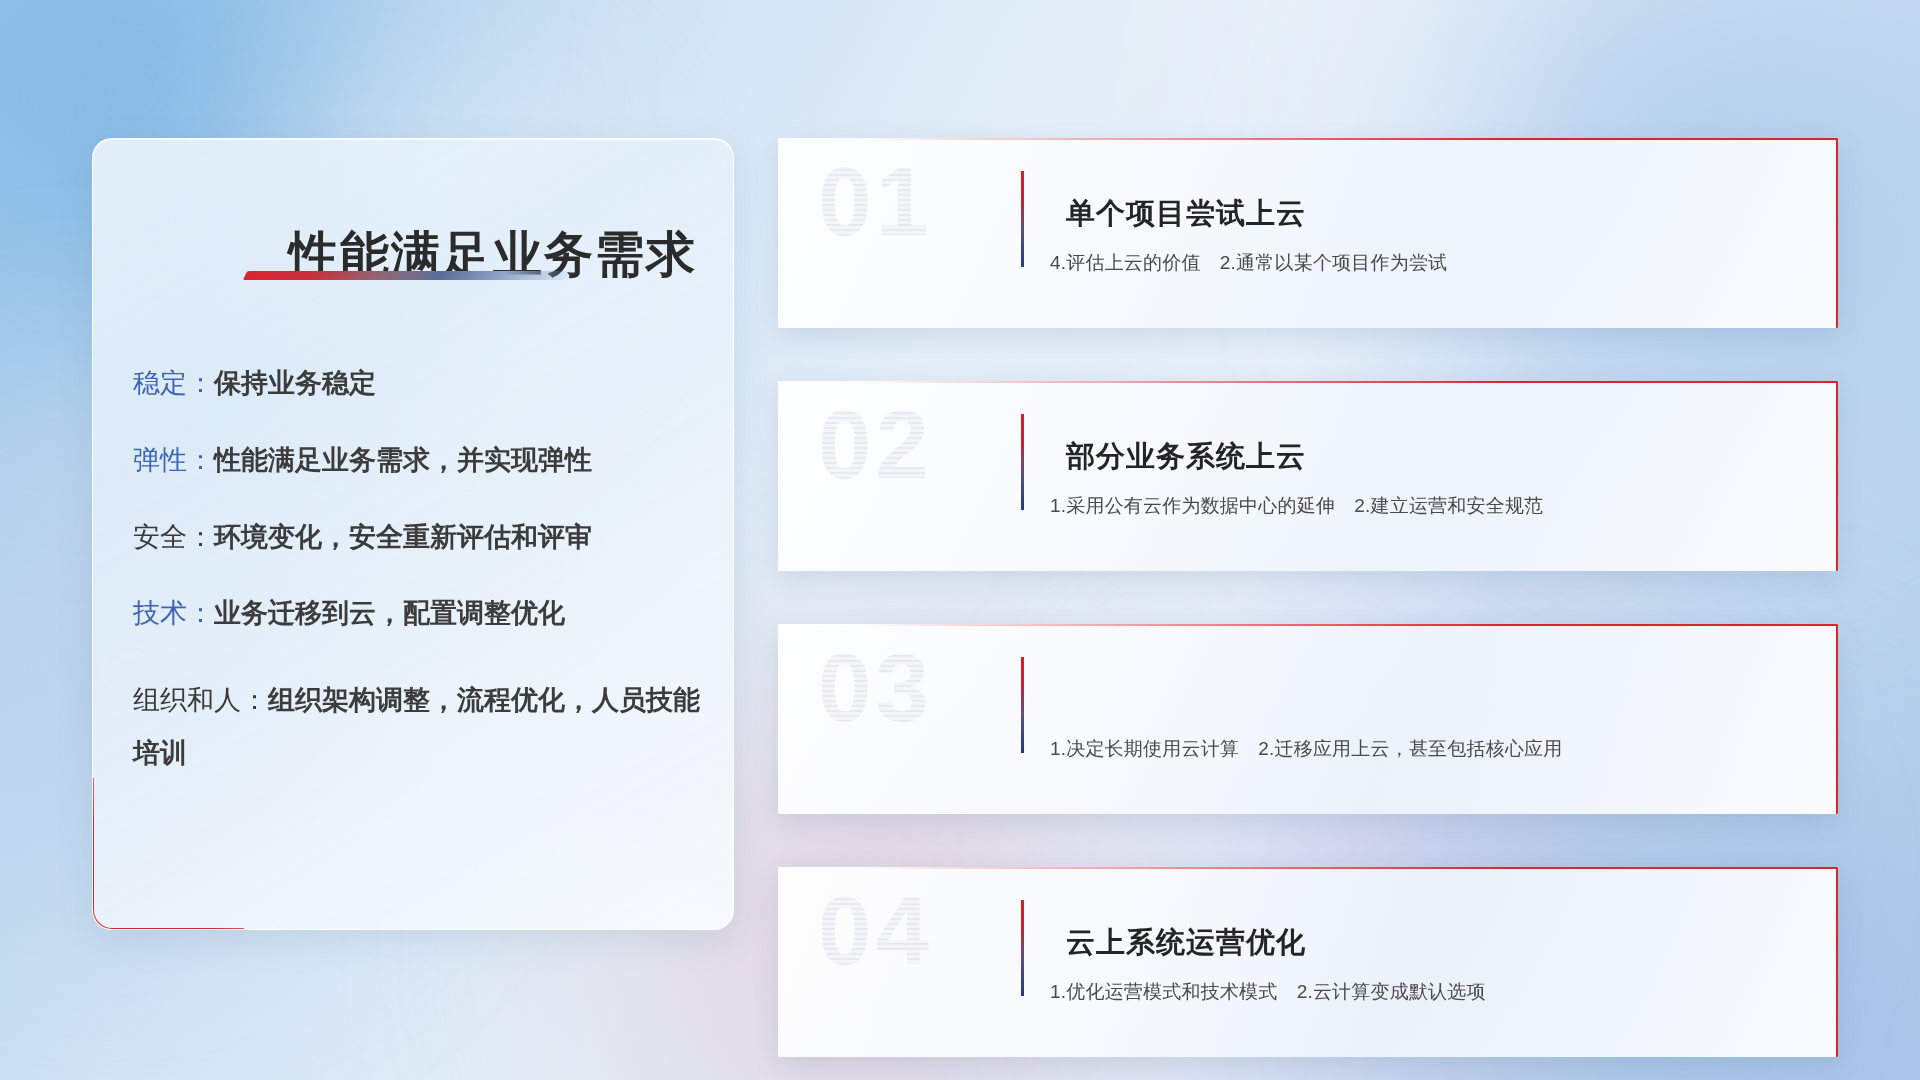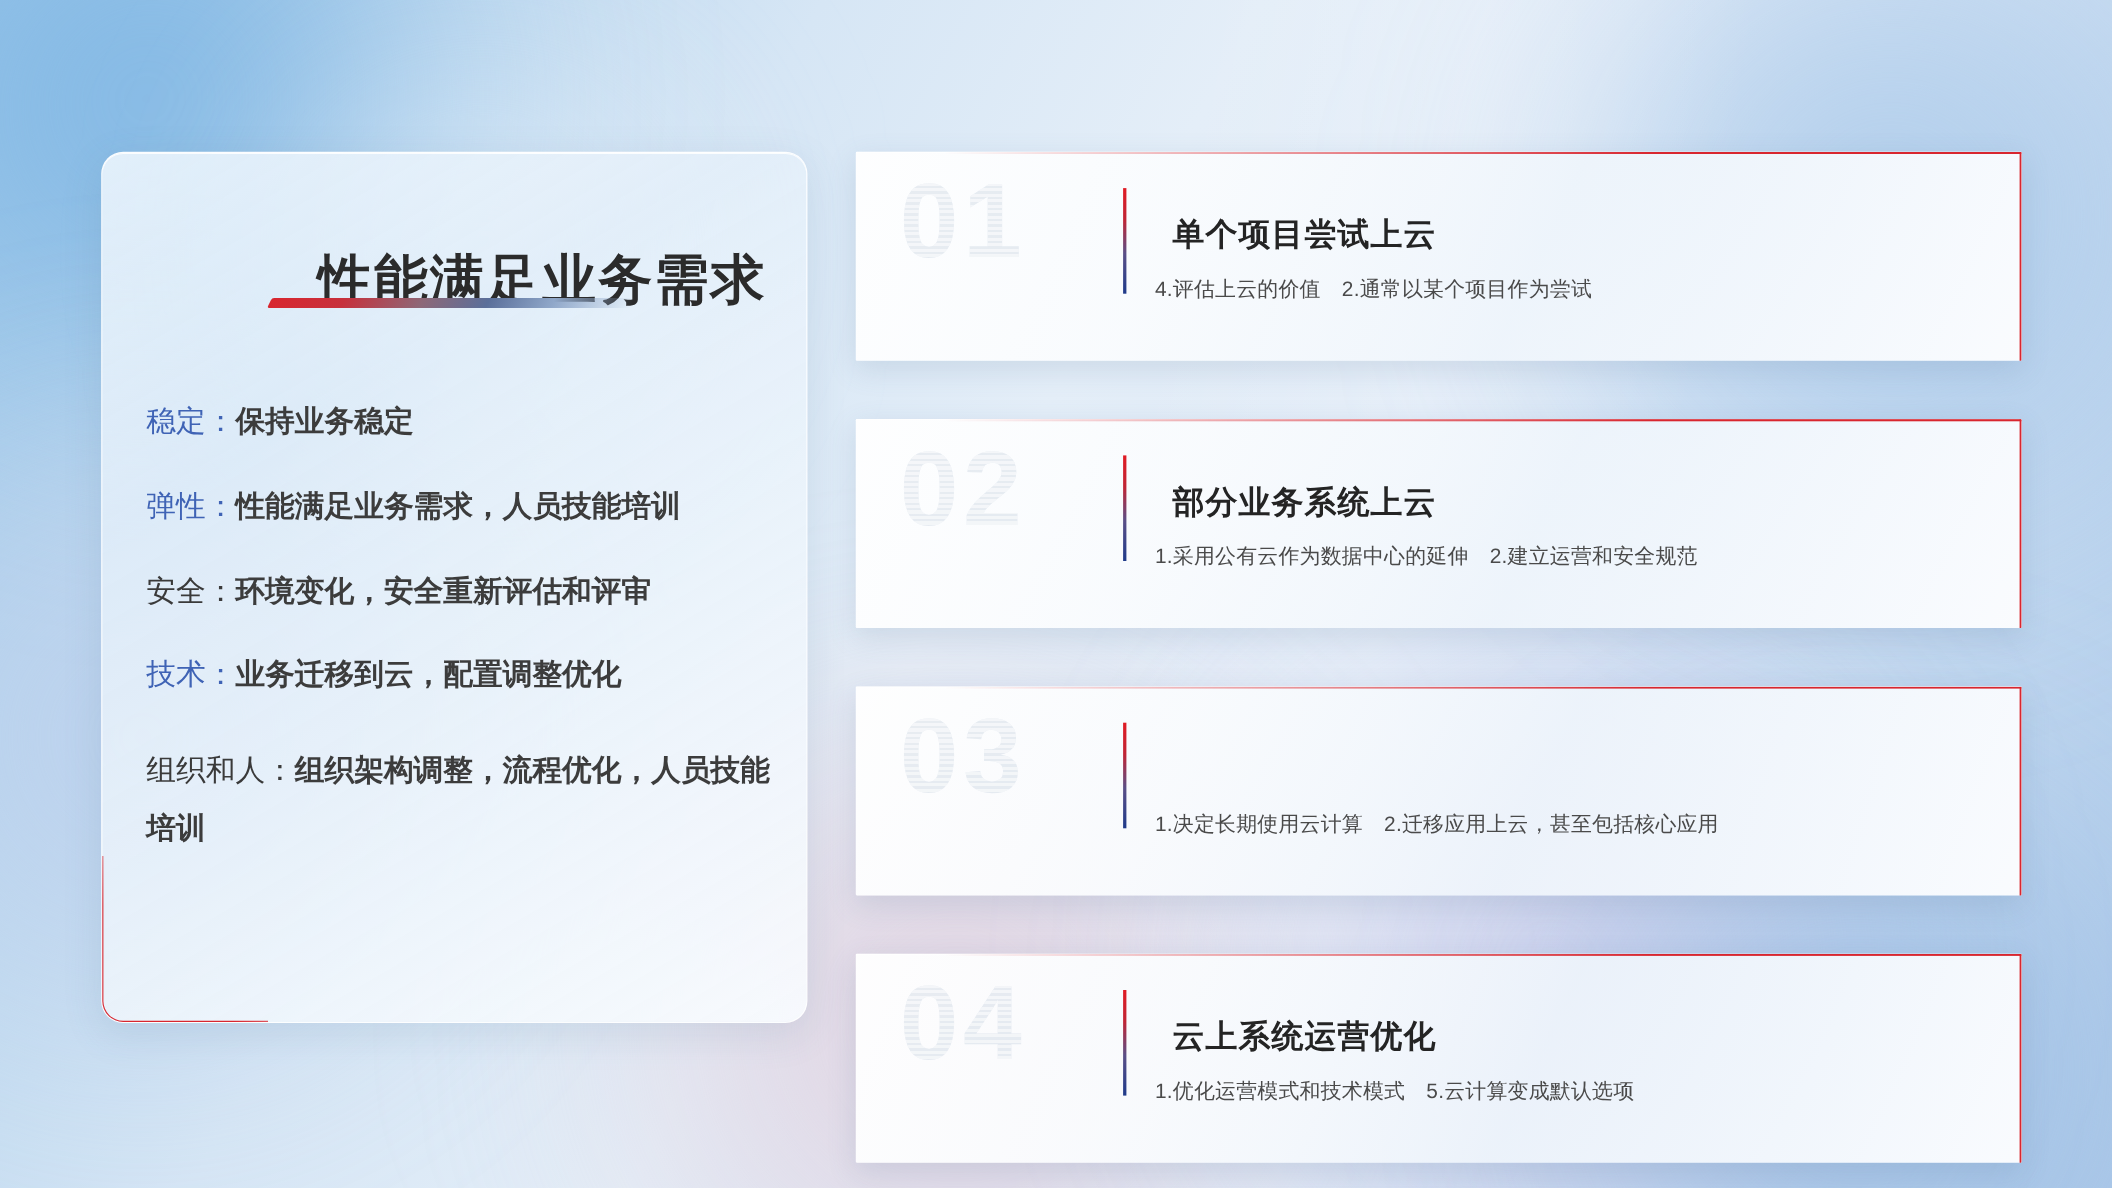--- a/index.html
+++ b/index.html
@@ -184,21 +184,21 @@
 
   <section class="left-card">
     <h1 class="panel-title">性能满足业务需求</h1>
     <div class="title-rule"></div>
 
     <div class="factor-list">
       <p class="factor">
         <span class="k blue">稳定：</span><span class="v">保持业务稳定</span>
       </p>
       <p class="factor">
-        <span class="k blue">弹性：</span><span class="v">性能满足业务需求，人员技能培训</span>
+        <span class="k blue">弹性：</span><span class="v">性能满足业务需求，并实现弹性</span>
       </p>
       <p class="factor">
         <span class="k dark">安全：</span><span class="v">环境变化，安全重新评估和评审</span>
       </p>
       <p class="factor">
         <span class="k blue">技术：</span><span class="v">业务迁移到云，配置调整优化</span>
       </p>
       <p class="factor wrap">
         <span class="k dark">组织和人：</span><span class="v">组织架构调整，流程优化，人员技能培训</span>
       </p>
@@ -228,17 +228,17 @@
       <span class="step-num">03</span>
       <span class="step-bar"></span>
       <p class="step-sub">1.决定长期使用云计算　2.迁移应用上云，甚至包括核心应用</p>
     </article>
 
     <article class="step">
       <span class="step-num-base">04</span>
       <span class="step-num">04</span>
       <span class="step-bar"></span>
       <h2 class="step-title">云上系统运营优化</h2>
-      <p class="step-sub">1.优化运营模式和技术模式　5.云计算变成默认选项</p>
+      <p class="step-sub">1.优化运营模式和技术模式　2.云计算变成默认选项</p>
     </article>
 
   </section>
 </div>
 
 </body></html>

